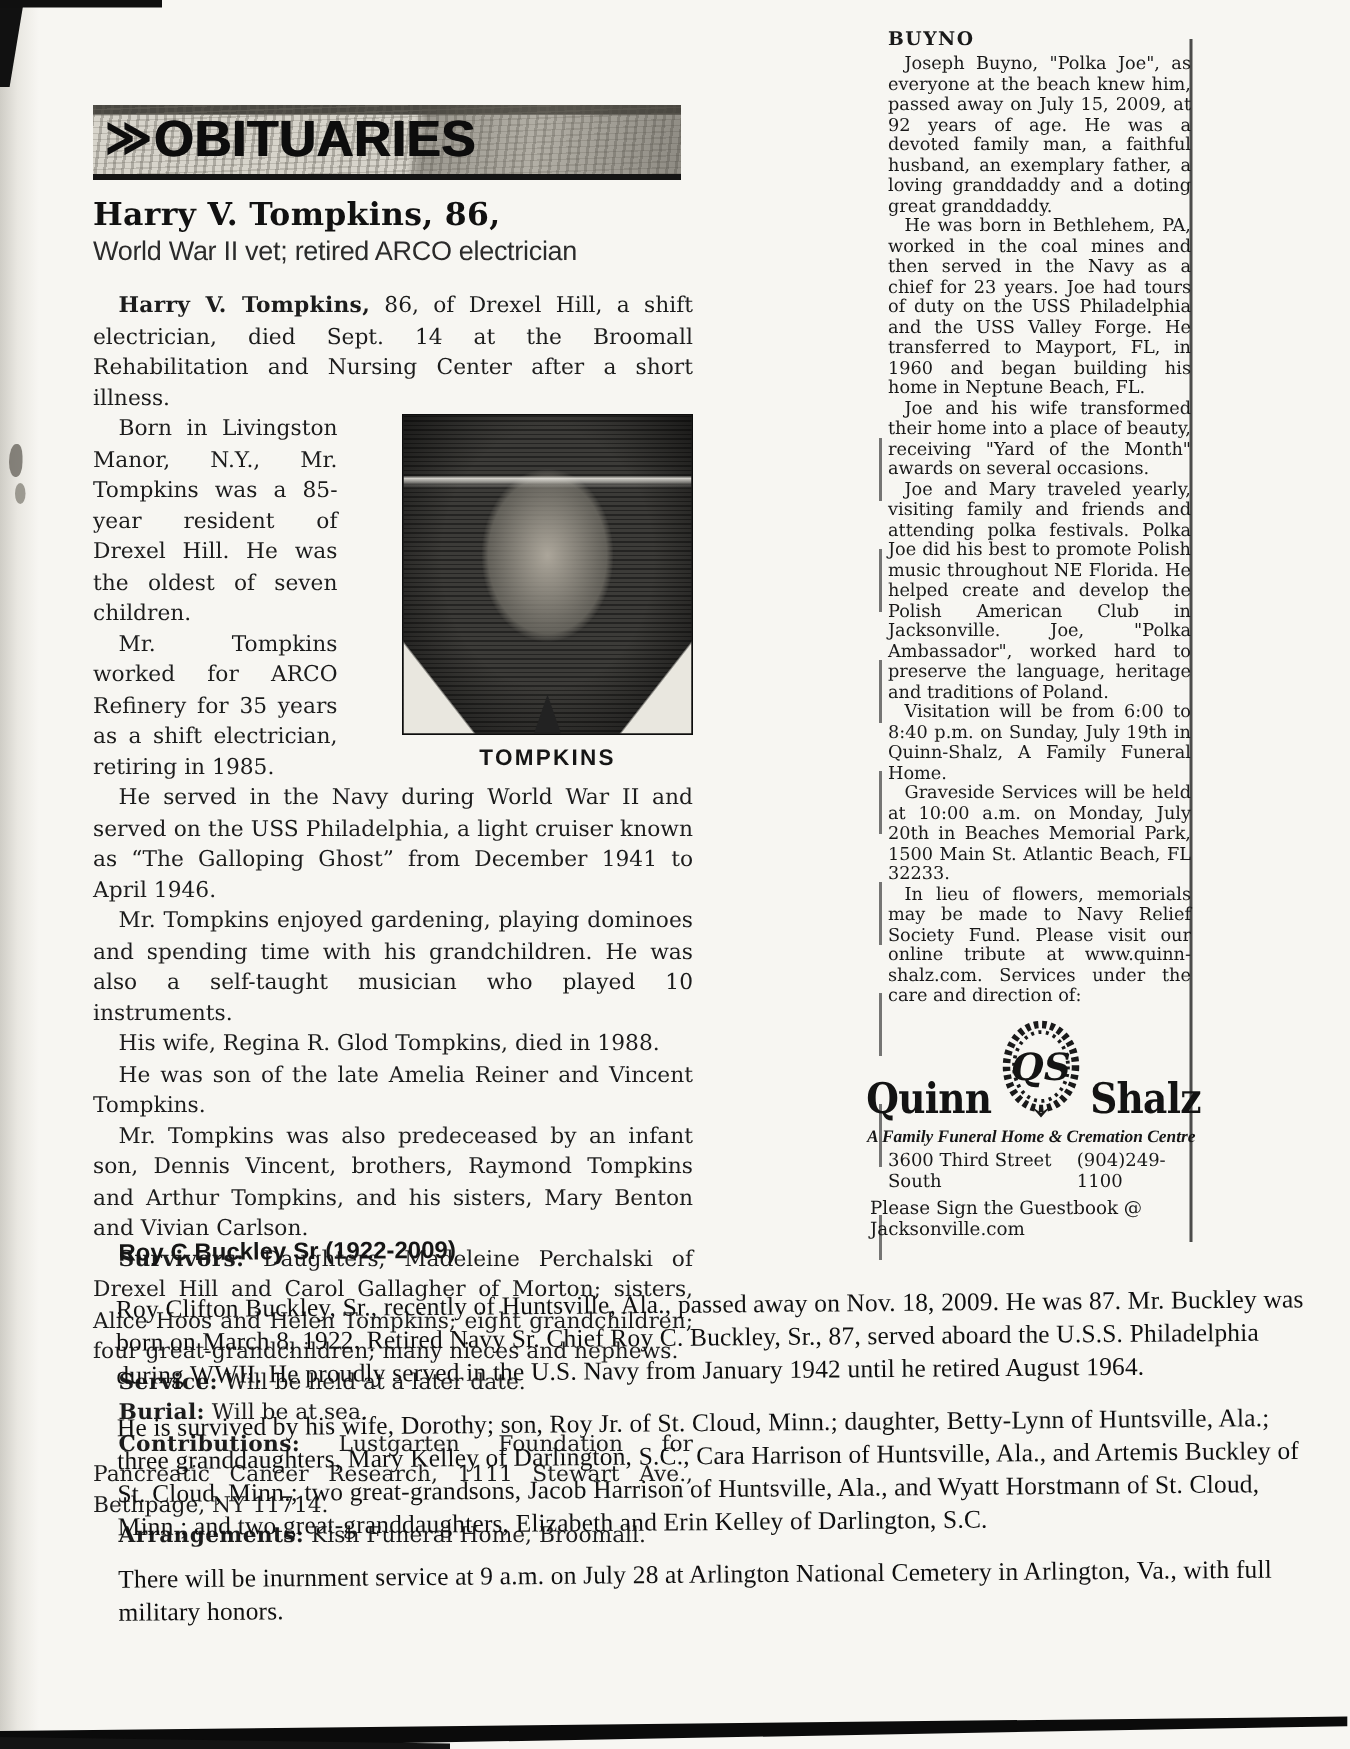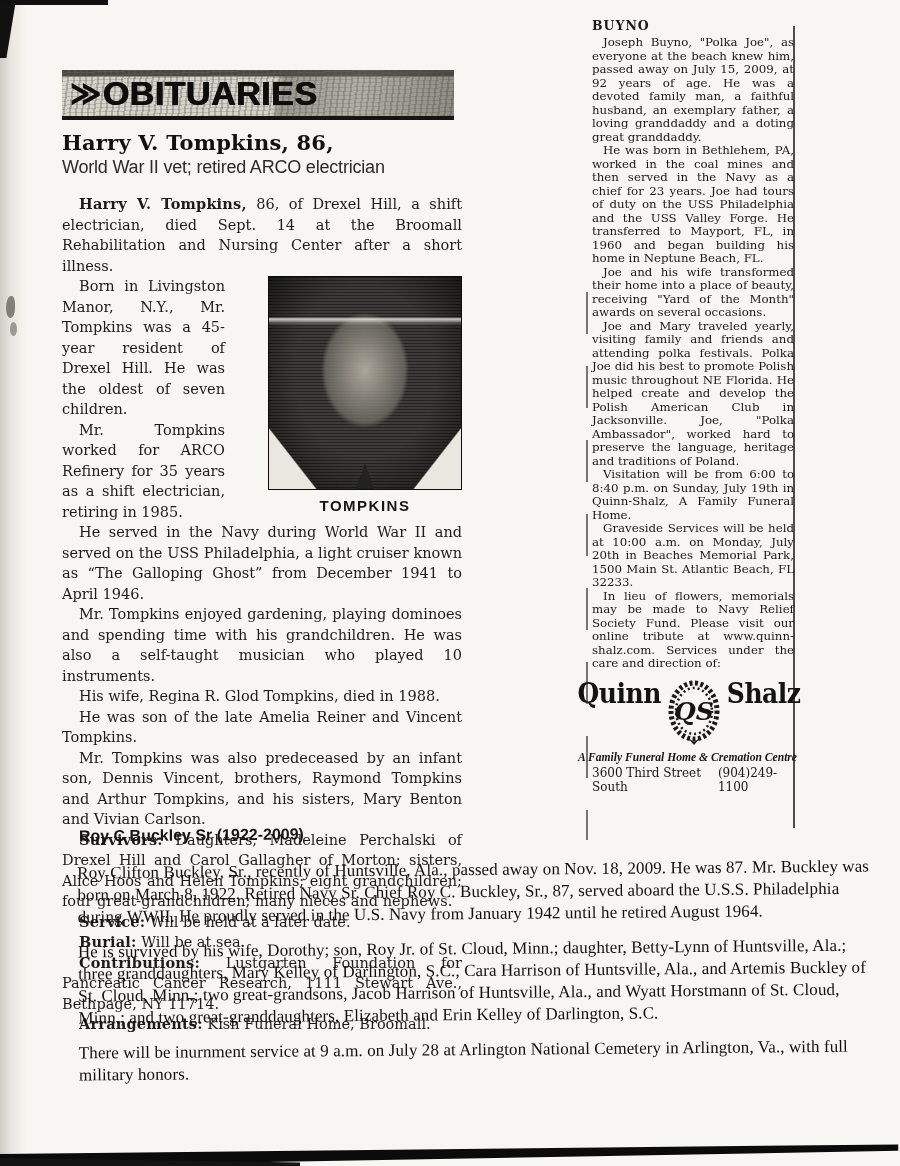--- a/index.html
+++ b/index.html
@@ -61,21 +61,21 @@
     transform:translateX(-50%);background:#222;clip-path:polygon(50% 0,100% 100%,0 100%);}
   .photo-caption{margin-top:7px;text-align:center;font-family:"Liberation Sans",sans-serif;
     font-weight:bold;font-size:15px;letter-spacing:1.5px;color:#161616;}
   
   .col-right{position:absolute;left:592px;top:18px;width:202px;}
   .buyno-label{font-family:"DejaVu Serif",serif;font-weight:bold;font-size:12.5px;
     letter-spacing:1px;color:#1a1a1a;margin-bottom:3px;}
   .obit-body-sm p{margin:0;text-align:justify;text-indent:11px;
     font-size:11.8px;line-height:13.5px;color:#191919;}
   .funeral-block{margin-left:-14px;width:222px;margin-top:8px;}
-  .logo-row{display:flex;align-items:flex-start;justify-content:center;gap:4px;}
+  .logo-row{display:flex;align-items:flex-end;justify-content:center;gap:4px;}
   .logo-word{font-family:"DejaVu Serif",serif;font-weight:bold;font-size:25px;
     color:#131313;letter-spacing:-.5px;transform:scaleY(1.12);}
   .wreath{width:58px;height:68px;flex:0 0 auto;}
   .logo-tagline{margin-top:4px;text-align:left;font-family:"Liberation Serif",serif;
     font-style:italic;font-weight:bold;font-size:11.6px;color:#161616;}
   .logo-addr-row{display:flex;justify-content:flex-start;padding:2px 6px 0 14px;
     font-size:12px;color:#171717;}
   .logo-guestbook{margin-top:4px;padding-left:2px;font-size:12.2px;color:#171717;}
   
   .buckley{position:absolute;left:78px;top:824px;width:792px;transform:rotate(-0.5deg);
@@ -109,21 +109,21 @@
     <h2 class="subhead">World War II vet; retired ARCO electrician</h2>
     <div class="obit-body">
       <div>
           <p><b>Harry V. Tompkins,</b> 86, of Drexel Hill, a shift electrician, died Sept. 14 at the Broomall Rehabilitation and Nursing Center after a short illness.</p>
         </div>
       <figure class="photo-fig" style="margin:0 0 2px 10px;float:right;padding-left:33px;">
         <div class="photo"></div>
         <figcaption class="photo-caption">TOMPKINS</figcaption>
       </figure>
       <div>
-          <p>Born in Livingston Manor, N.Y., Mr. Tompkins was a 45-year resident of Drexel Hill. He was the oldest of seven children.</p>
+          <p>Born in Livingston Manor, N.Y., Mr. Tompkins was a 85-year resident of Drexel Hill. He was the oldest of seven children.</p>
           <p>Mr. Tompkins worked for ARCO Refinery for 35 years as a shift electrician, retiring in 1985.</p>
           <p>He served in the Navy during World War II and served on the USS Philadelphia, a light cruiser known as “The Galloping Ghost” from December 1941 to April 1946.</p>
           <p>Mr. Tompkins enjoyed gardening, playing dominoes and spending time with his grandchildren. He was also a self-taught musician who played 10 instruments.</p>
           <p>His wife, Regina R. Glod Tompkins, died in 1988.</p>
           <p>He was son of the late Amelia Reiner and Vincent Tompkins.</p>
           <p>Mr. Tompkins was also predeceased by an infant son, Dennis Vincent, brothers, Raymond Tompkins and Arthur Tompkins, and his sisters, Mary Benton and Vivian Carlson.</p>
           <p><b>Survivors:</b> Daughters, Madeleine Perchalski of Drexel Hill and Carol Gallagher of Morton; sisters, Alice Hoos and Helen Tompkins; eight grandchildren; four great-grandchildren; many nieces and nephews.</p>
           <p><b>Service:</b> Will be held at a later date.</p>
           <p><b>Burial:</b> Will be at sea.</p>
           <p><b>Contributions:</b> Lustgarten Foundation for Pancreatic Cancer Research, 1111 Stewart Ave., Bethpage, NY 11714.</p>
@@ -153,20 +153,21 @@
           <path d="M22 58 L29 63 L36 58 L29 66 Z" fill="#1a1a1a"></path>
           <text x="29" y="41" text-anchor="middle" font-family="DejaVu Serif, serif" font-style="italic" font-weight="bold" font-size="25" fill="#141414">QS</text>
         </svg>
         <span class="logo-word">Shalz</span>
       </div>
       <div class="logo-tagline">A Family Funeral Home &amp; Cremation Centre</div>
       <div class="logo-addr-row">
         <span>3600 Third Street South</span>
         <span>(904)249-1100</span>
       </div>
+      <div class="logo-guestbook">Please Sign the Guestbook @ Jacksonville.com</div>
     </div>
   </div>
 
   <div class="buckley">
     <div class="buckley-heading">Roy C Buckley Sr (1922-2009)</div>
     <div>
         <p>Roy Clifton Buckley, Sr., recently of Huntsville, Ala., passed away on Nov. 18, 2009. He was 87. Mr. Buckley was born on March 8, 1922. Retired Navy Sr. Chief Roy C. Buckley, Sr., 87, served aboard the U.S.S. Philadelphia during WWII. He proudly served in the U.S. Navy from January 1942 until he retired August 1964.</p>
         <p>He is survived by his wife, Dorothy; son, Roy Jr. of St. Cloud, Minn.; daughter, Betty-Lynn of Huntsville, Ala.; three granddaughters, Mary Kelley of Darlington, S.C., Cara Harrison of Huntsville, Ala., and Artemis Buckley of St. Cloud, Minn.; two great-grandsons, Jacob Harrison of Huntsville, Ala., and Wyatt Horstmann of St. Cloud, Minn.; and two great-granddaughters, Elizabeth and Erin Kelley of Darlington, S.C.</p>
         <p>There will be inurnment service at 9 a.m. on July 28 at Arlington National Cemetery in Arlington, Va., with full military honors.</p>
       </div>

